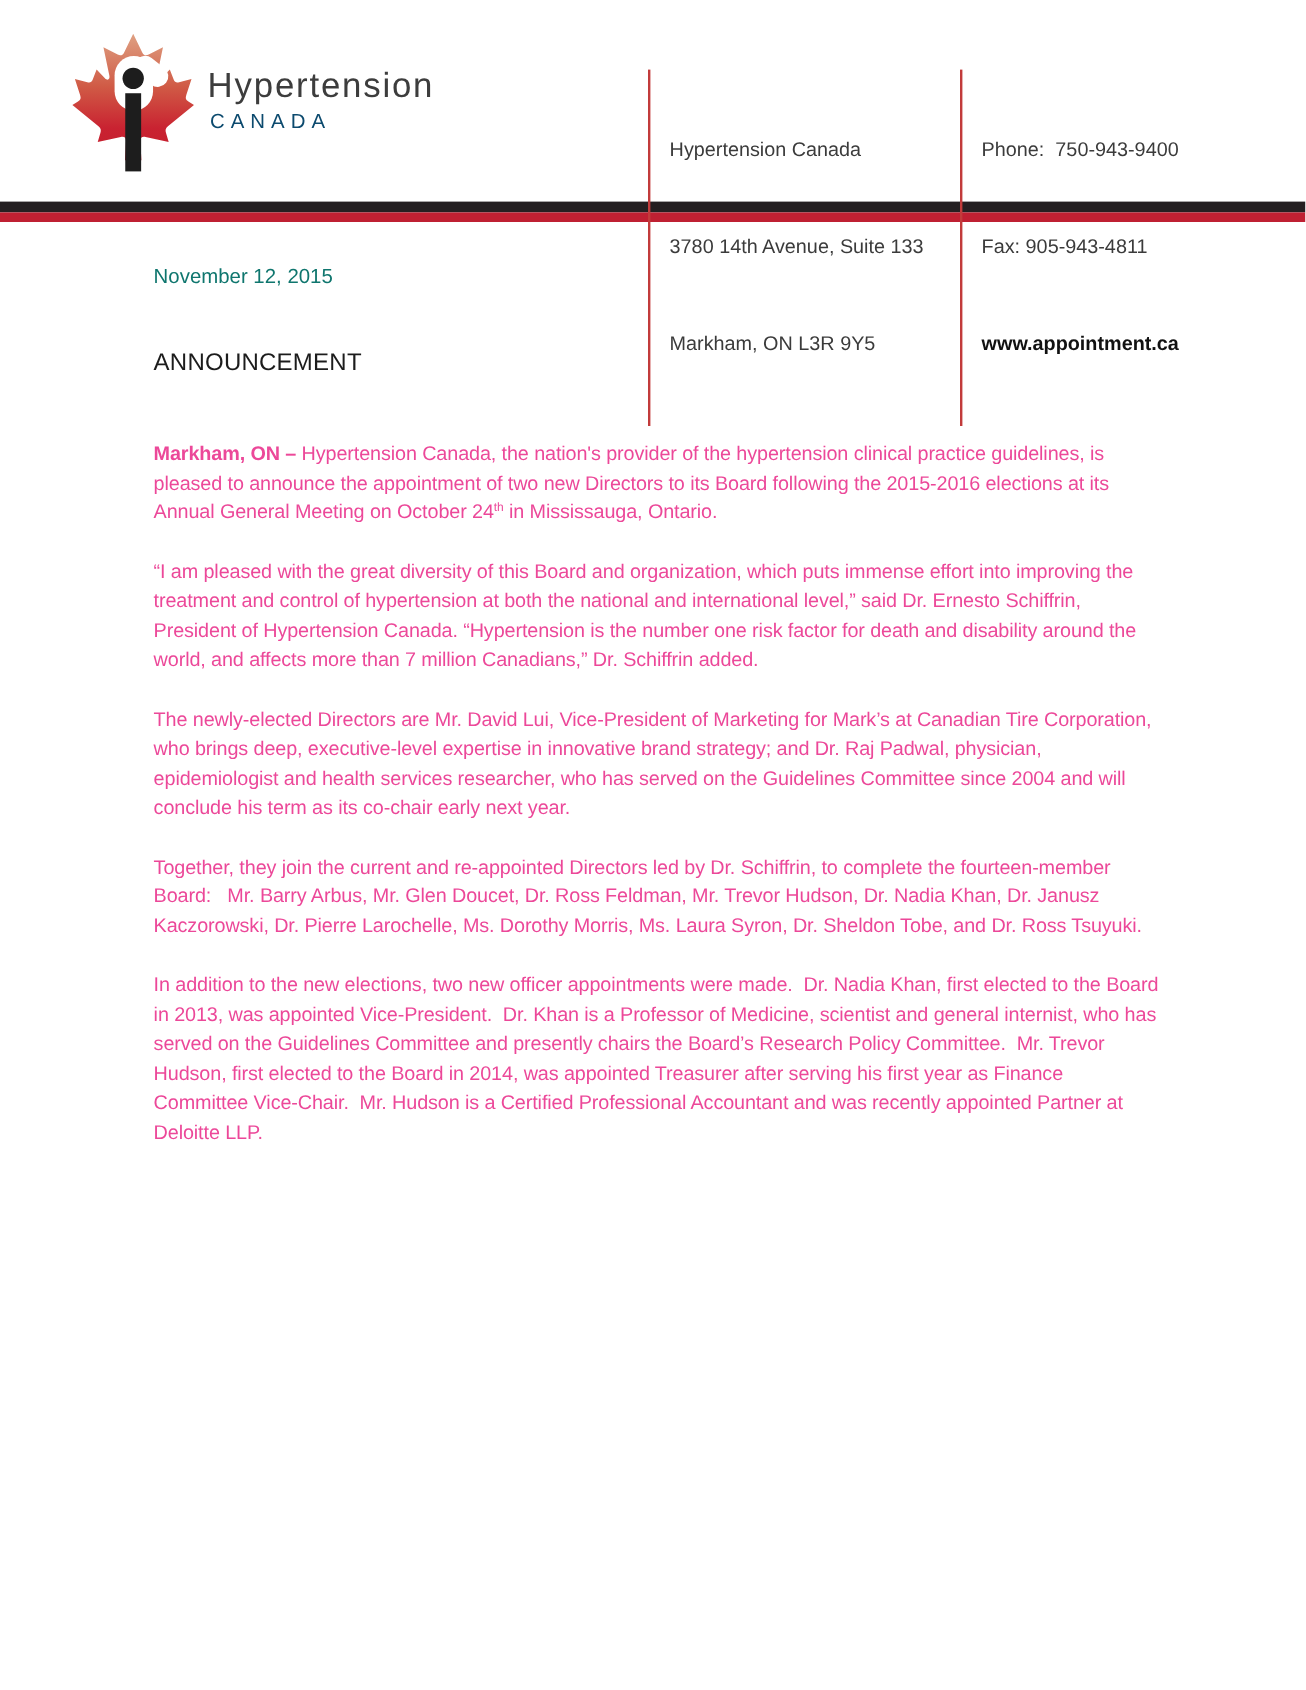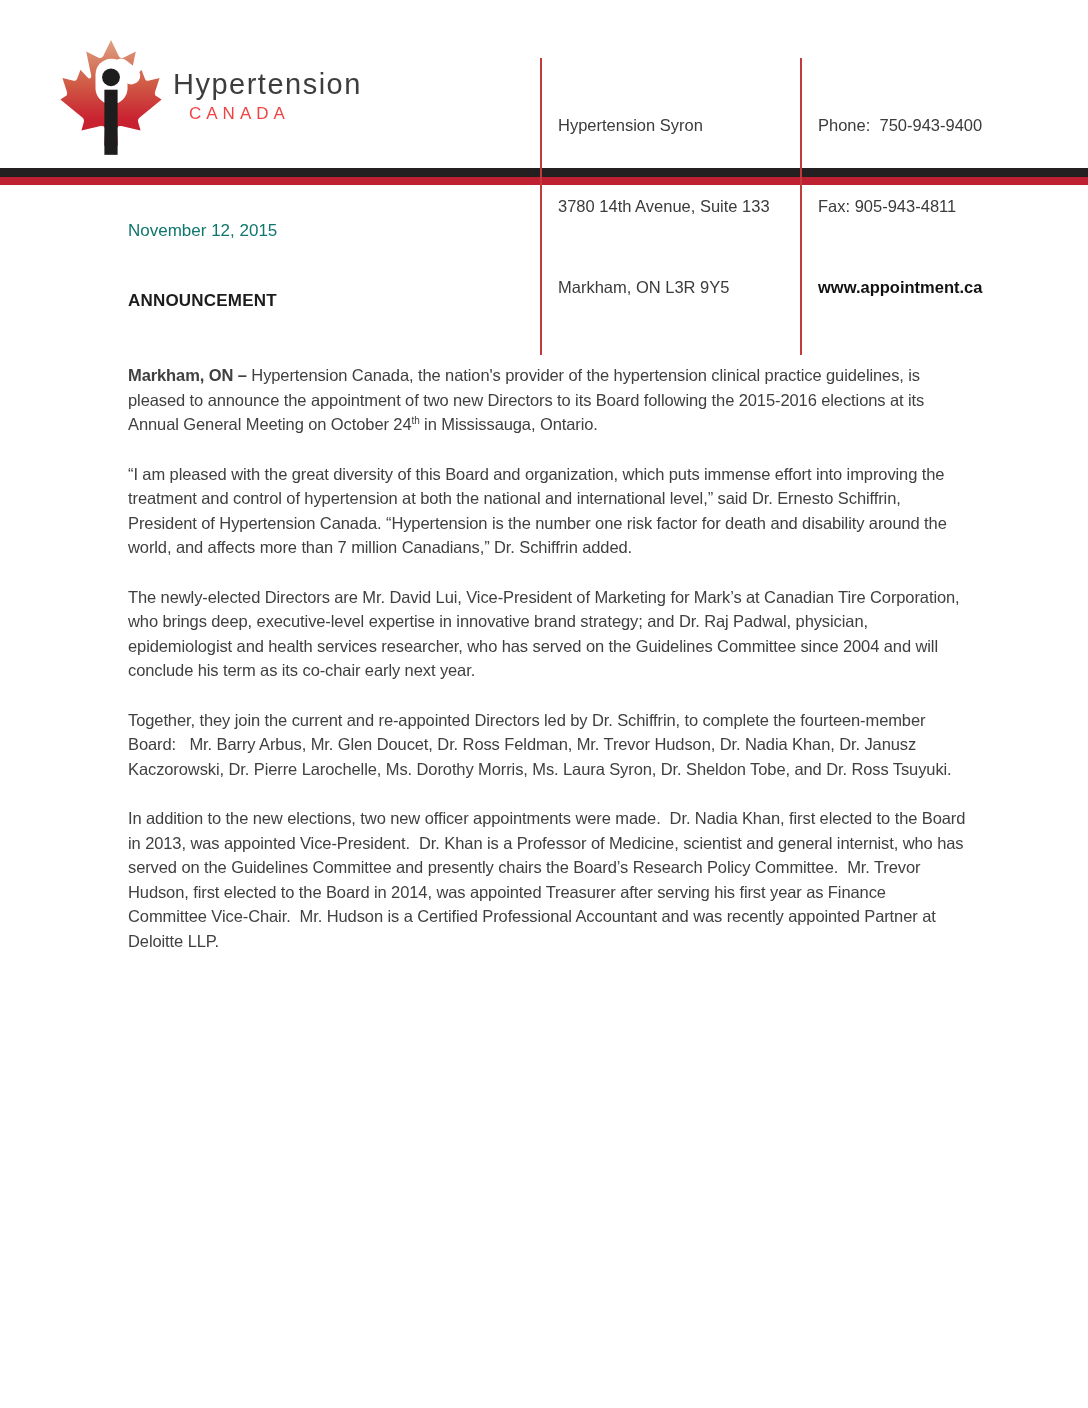--- a/index.html
+++ b/index.html
@@ -8,35 +8,35 @@
     width:1088px;
     height:1408px;
     background:#ffffff;
     font-family:"Liberation Sans", sans-serif;
     color:#1c1c1c;
     overflow:hidden;
   }
 
   
   .letterhead{position:relative;height:168px;}
-  .logo{position:absolute;left:55px;top:38px;display:flex;align-items:flex-start;}
+  .logo{position:absolute;left:55px;top:26px;display:flex;align-items:flex-start;}
   .logo-mark{width:112px;height:122px;}
   .logo-text{margin-left:6px;margin-top:30px;}
   .logo-name{
     font-size:29px;
     color:#3d3d3d;
     letter-spacing:1.5px;
     font-weight:400;
   }
   .logo-country{
     font-size:17px;
-    color:#ef4444;
+    color:#0c4a6e;
     letter-spacing:5px;
     margin-top:3px;
-    margin-left:16px;
+    margin-left:2px;
     font-weight:400;
   }
 
   .contact-col{
     position:absolute;
     top:58px;
     border-left:2px solid #c23b3b;
     padding-left:16px;
     font-size:16.5px;
     line-height:27px;
@@ -57,40 +57,39 @@
     width:840px;
     box-sizing:content-box;
   }
   .doc-date{
     margin-top:36px;
     font-size:17px;
     color:#0f766e;
   }
   .doc-kicker{
     margin-top:50px;
-    font-size:17px;
+    font-size:20px;
     letter-spacing:0.2px;
     color:#1c1c1c;
-    font-weight:bold;
   }
   .doc-title{
     margin-top:36px;
     text-align:center;
     font-size:21px;
     font-weight:bold;
     line-height:30px;
     color:#151515;
   }
   .doc-paragraph{
     margin:0;
     margin-top:25px;
     font-size:16.5px;
     line-height:24.5px;
     letter-spacing:-0.1px;
-    color:#404040;
+    color:#ec4899;
     white-space:pre-wrap;
   }
   .doc-paragraph.first{margin-top:52px;}
   .lead-bold{font-weight:bold;}
   sup.ordinal{font-size:10px;vertical-align:super;line-height:0;}
 </style>
 </head>
 <body>
 
 <div class="page">
@@ -118,21 +117,21 @@
           <rect x="43.6" y="50" width="12.8" height="63" fill="#1d1d1d"></rect>
         </svg>
       </span>
       <div class="logo-text">
         <div class="logo-name">Hypertension</div>
         <div class="logo-country">CANADA</div>
       </div>
     </div>
 
     <div class="contact-col contact-col-1">
-      <span class="contact-line">Hypertension Syron</span>
+      <span class="contact-line">Hypertension Canada</span>
       <span class="contact-line">3780 14th Avenue, Suite 133</span>
       <span class="contact-line">Markham, ON L3R 9Y5</span>
     </div>
 
     <div class="contact-col contact-col-2">
       <span class="contact-line">Phone:  750-943-9400</span>
       <span class="contact-line">Fax: 905-943-4811</span>
       <span class="contact-line contact-website">www.appointment.ca</span>
     </div>
   </div>

